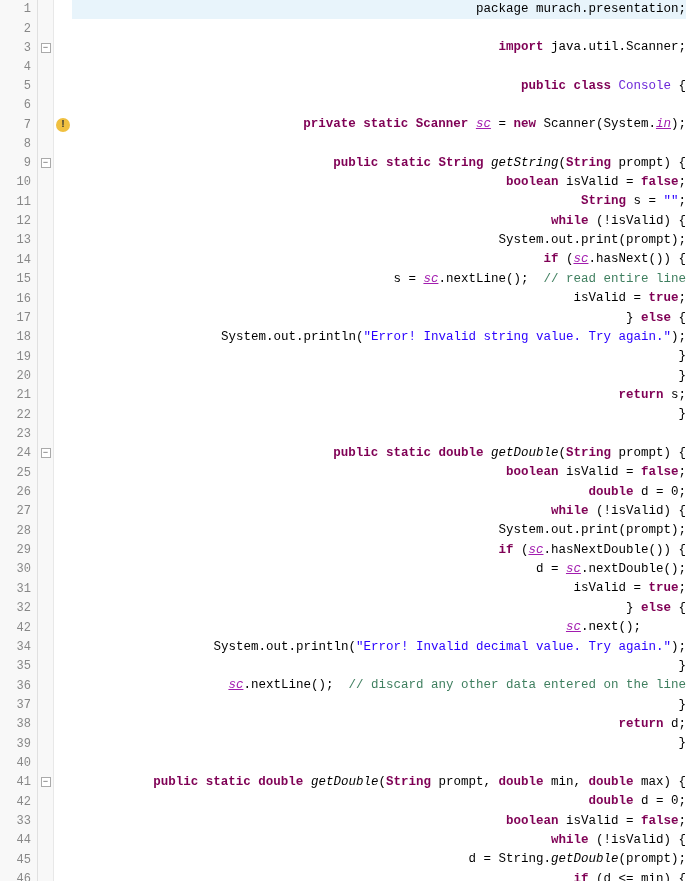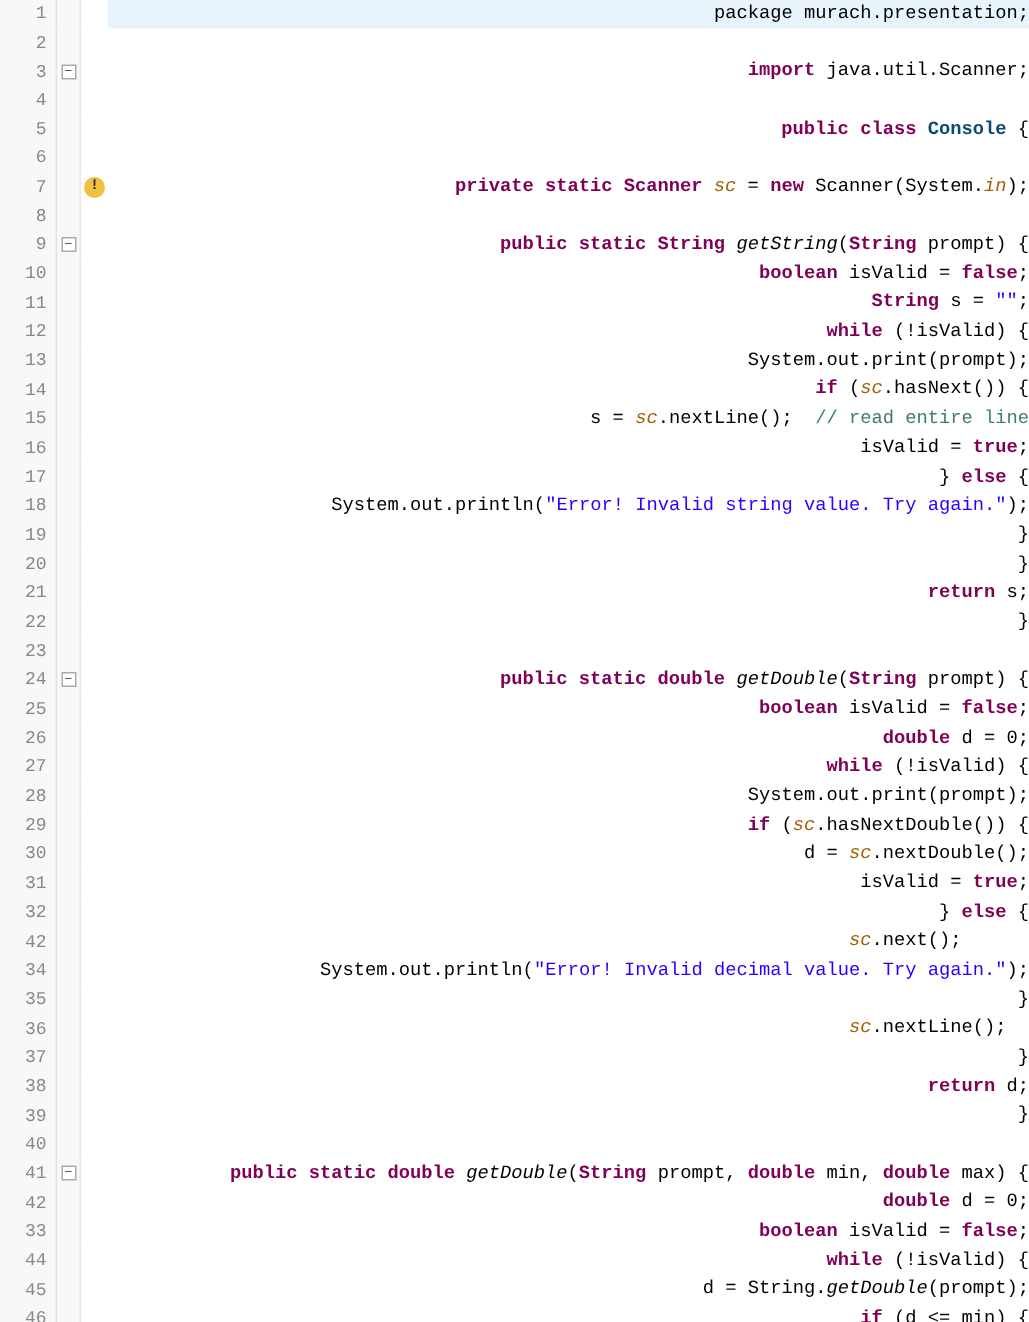--- a/index.html
+++ b/index.html
@@ -111,24 +111,24 @@
       white-space: pre;
       display: flex;
       align-items: center;
       justify-content: flex-end;
     }
 
     
     .kw { color: #7f0055; font-weight: bold; }
     .type { color: #7f0055; font-weight: bold; }        
     .method { color: #000000; font-style: italic; font-weight: normal; }                            
-    .var-italic { color: #a16207; font-style: italic; } 
+    .var-italic { color: #a21caf; font-style: italic; text-decoration: underline; } 
     .str { color: #2a00ff; }                            
     .comment { color: #3f7f5f; }
-    .class-name { color: #0c4a6e; font-weight: bold; }  
+    .class-name { color: #6d28d9; font-weight: normal; }  
     .plain { color: #000000; }
   </style>
 </head>
 <body>
 
 <div class="editor">
   <div class="code-container">
 
     <div class="code-line highlighted">
       <div class="line-number">1</div>
@@ -380,21 +380,21 @@
       <div class="line-number">35</div>
       <div class="fold-gutter"></div>
       <div class="warning-gutter"></div>
       <div class="code-content"><span class="plain">            }</span></div>
     </div>
 
     <div class="code-line">
       <div class="line-number">36</div>
       <div class="fold-gutter"></div>
       <div class="warning-gutter"></div>
-      <div class="code-content"><span class="plain">            </span><span class="var-italic">sc</span><span class="plain">.nextLine();  </span></div>
+      <div class="code-content"><span class="plain">            </span><span class="var-italic">sc</span><span class="plain">.nextLine();  </span><span class="comment">// discard any other data entered on the line</span></div>
     </div>
 
     <div class="code-line">
       <div class="line-number">37</div>
       <div class="fold-gutter"></div>
       <div class="warning-gutter"></div>
       <div class="code-content"><span class="plain">        }</span></div>
     </div>
 
     <div class="code-line">

